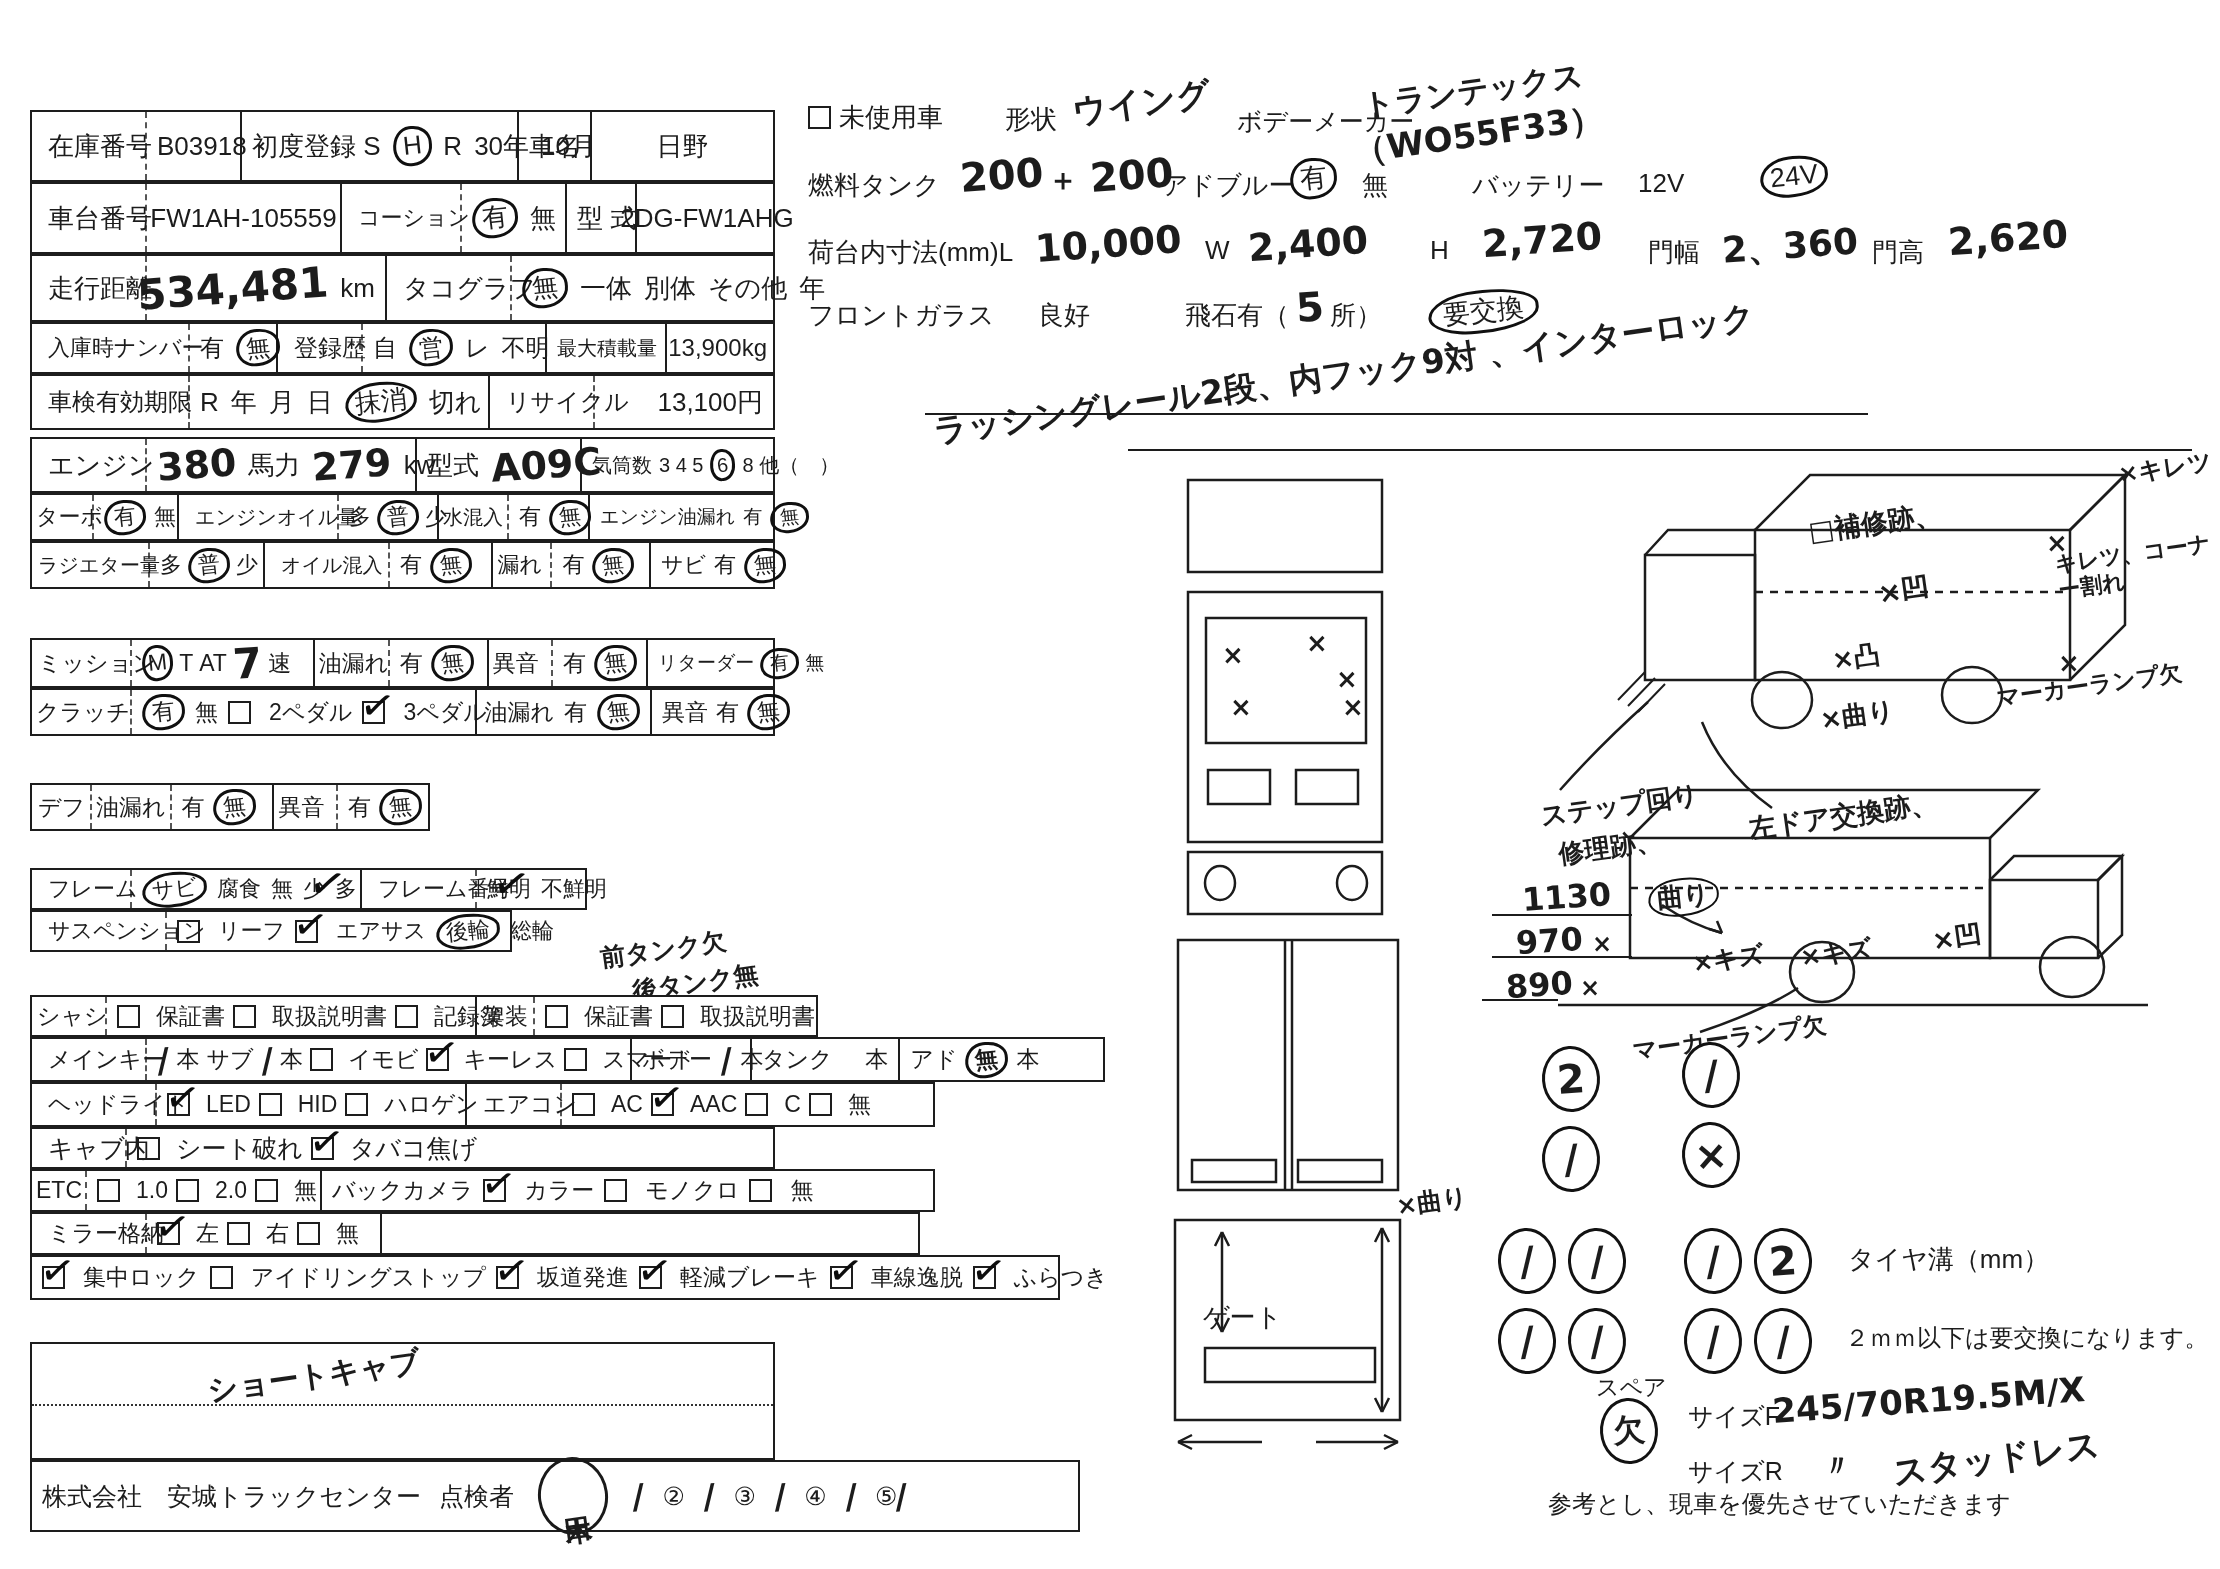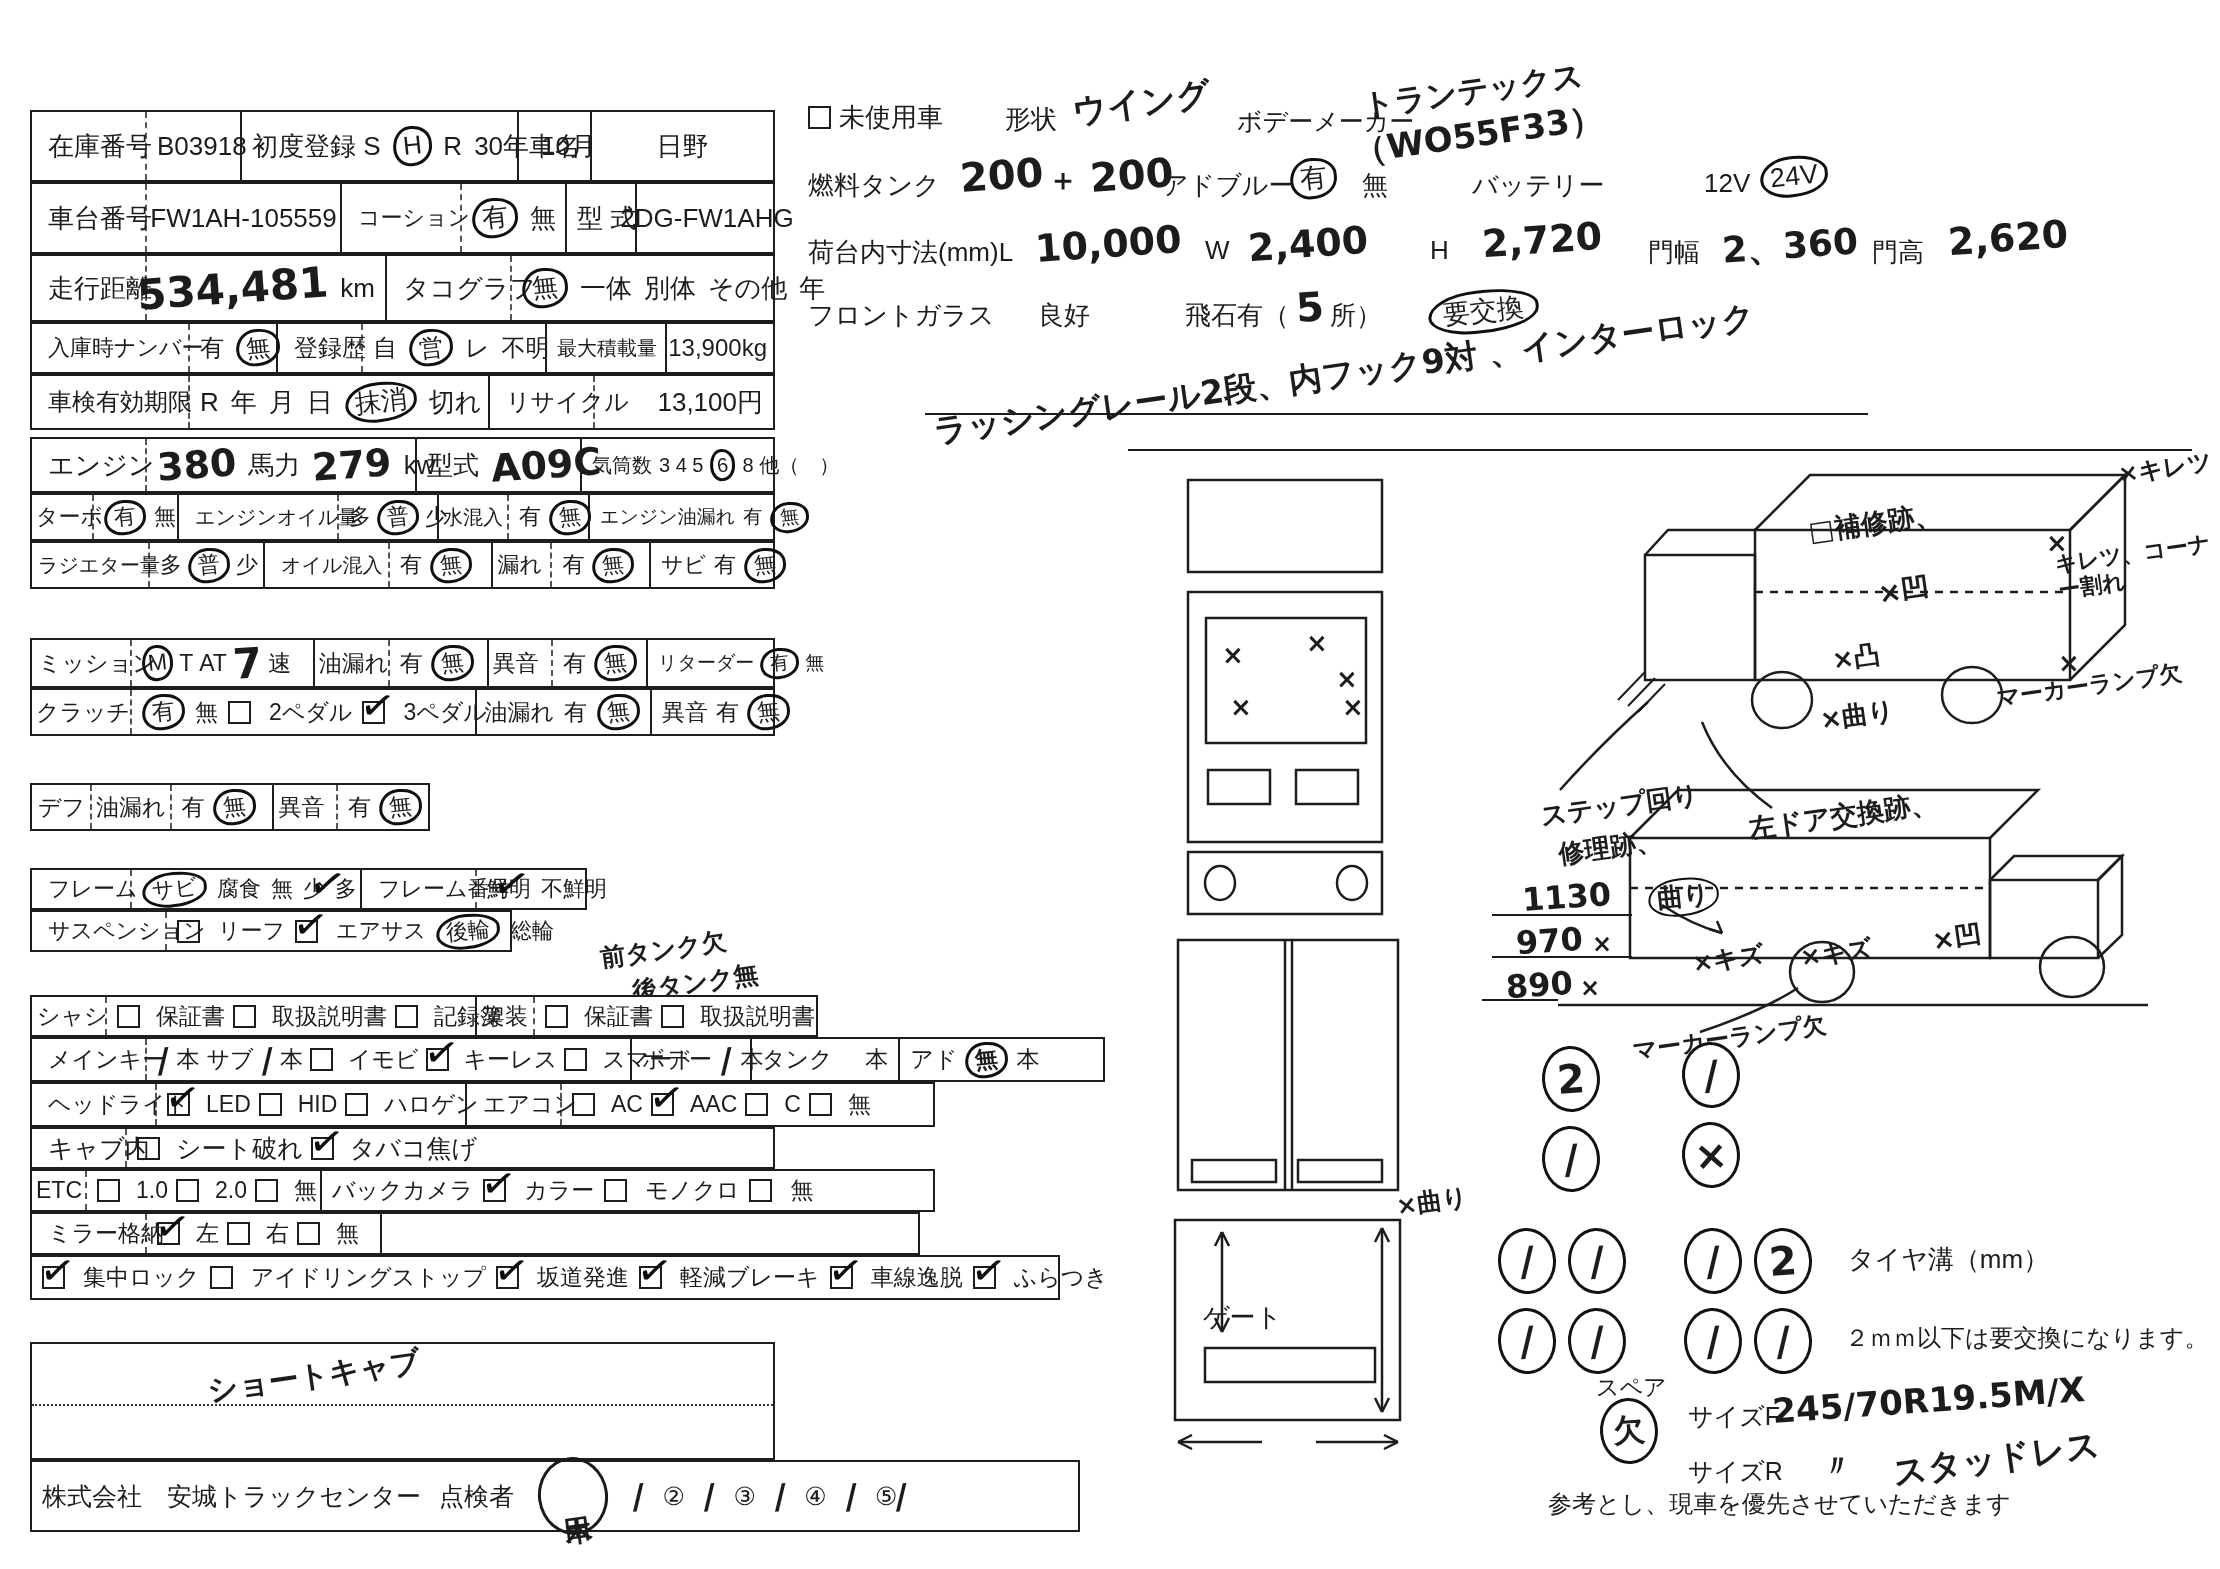--- a/index.html
+++ b/index.html
@@ -451,21 +451,21 @@
   <div class="abs hand rot2" style="left:1352px;top:112px;font-size:34px;">（WO55F33）</div>
 
   <div class="abs" style="left:808px;top:168px;font-size:26px;">燃料タンク</div>
   <div class="abs hand rot" style="left:960px;top:152px;font-size:40px;">200</div>
   <div class="abs hand" style="left:1048px;top:160px;font-size:30px;">＋</div>
   <div class="abs hand rot" style="left:1090px;top:152px;font-size:40px;">200</div>
   <div class="abs" style="left:1162px;top:168px;font-size:26px;">アドブルー</div>
   <div class="abs hc" style="left:1290px;top:158px;font-size:27px;">有</div>
   <div class="abs" style="left:1362px;top:168px;font-size:26px;">無</div>
   <div class="abs" style="left:1472px;top:168px;font-size:26px;">バッテリー</div>
-  <div class="abs" style="left:1704px;top:168px;font-size:26px;">12V</div>
+  <div class="abs" style="left:1638px;top:168px;font-size:26px;">12V</div>
   <div class="abs hc" style="left:1760px;top:156px;font-size:27px;">24V</div>
 
   <div class="abs" style="left:808px;top:235px;font-size:26px;">荷台内寸法(mm)L</div>
   <div class="abs hand rot" style="left:1035px;top:222px;font-size:38px;">10,000</div>
   <div class="abs" style="left:1205px;top:235px;font-size:26px;">W</div>
   <div class="abs hand rot" style="left:1248px;top:222px;font-size:38px;">2,400</div>
   <div class="abs" style="left:1430px;top:235px;font-size:26px;">H</div>
   <div class="abs hand rot" style="left:1482px;top:218px;font-size:38px;">2,720</div>
   <div class="abs" style="left:1648px;top:235px;font-size:26px;">門幅</div>
   <div class="abs hand rot" style="left:1722px;top:222px;font-size:36px;">2、360</div>

